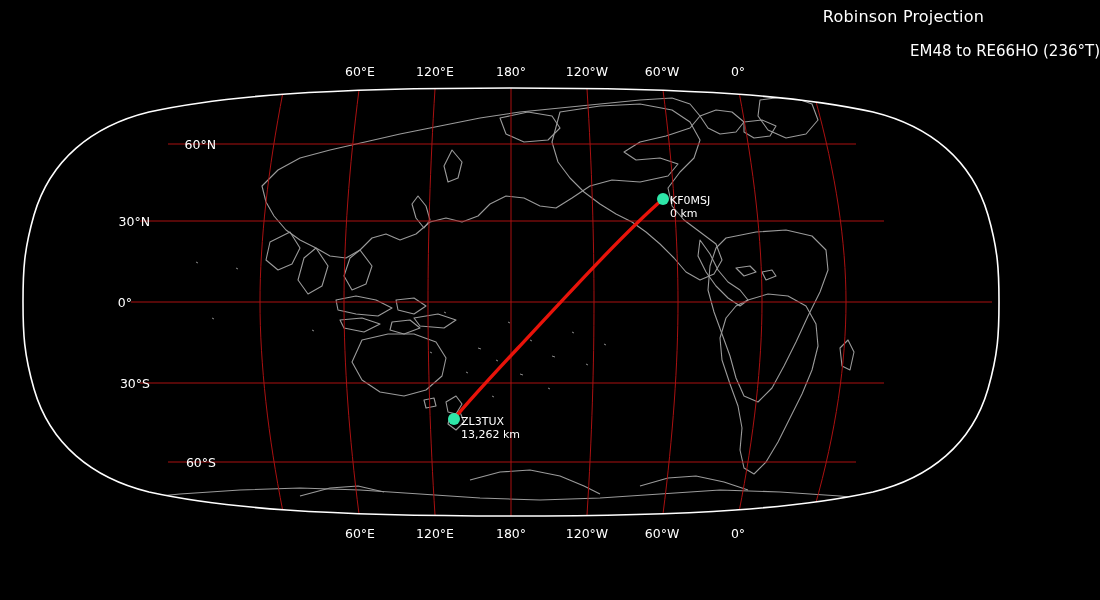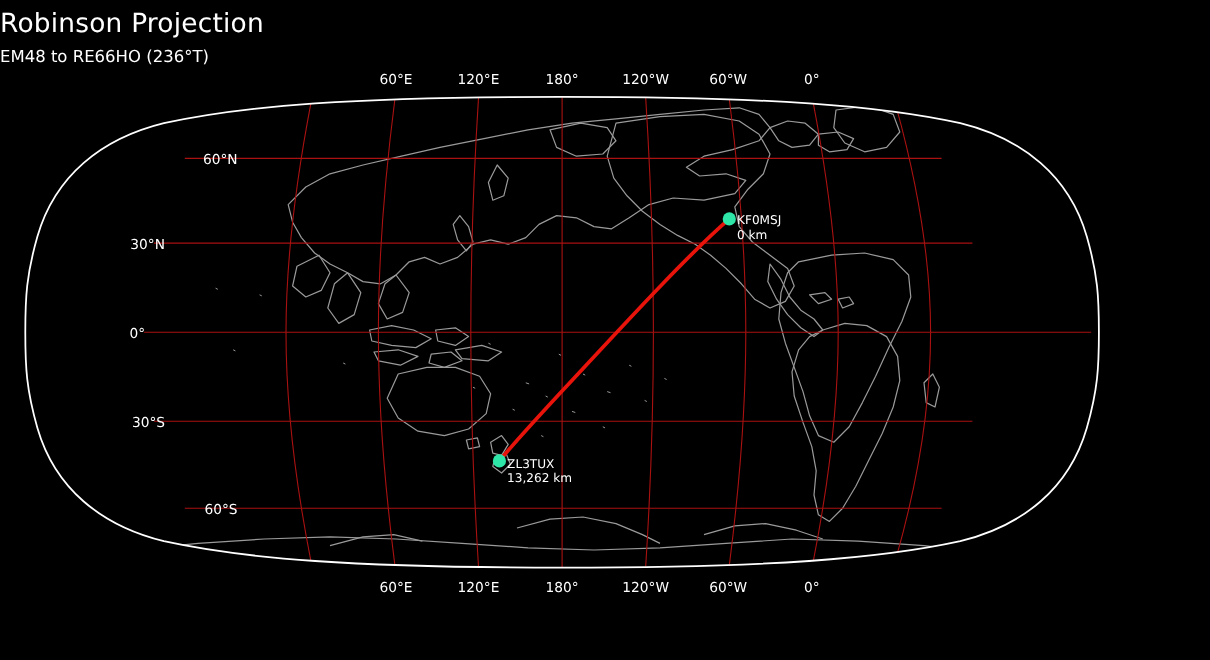--- a/index.html
+++ b/index.html
@@ -1,21 +1,21 @@
 <!DOCTYPE html>
 <html><head>
 <meta charset="utf-8">
 <style>
   html,body{margin:0;padding:0;background:#000;}
   body{width:1100px;height:600px;overflow:hidden;
        font-family:"DejaVu Sans","Liberation Sans",sans-serif;}
   #stage{position:relative;width:1100px;height:600px;background:#000;}
-  #title{position:absolute;left:0;top:7px;width:984px;text-align:left;
-         color:#fff;font-size:24px;letter-spacing:.2px;}
-  #subtitle{position:absolute;left:0;top:42px;width:1100px;text-align:left;
+  #title{position:absolute;left:0;top:7px;width:984px;text-align:right;
+         color:#fff;font-size:16px;letter-spacing:.2px;}
+  #subtitle{position:absolute;left:0;top:42px;width:1100px;text-align:right;
             color:#fff;font-size:15px;}
   svg{position:absolute;left:0;top:0;}
   .lonlabel,.latlabel{fill:#fff;font-size:12.5px;
         font-family:"DejaVu Sans","Liberation Sans",sans-serif;}
   .lonlabel{text-anchor:middle;}
   .latlabel{text-anchor:end;}
   .marklabel{fill:#fff;font-size:11px;
         font-family:"DejaVu Sans","Liberation Sans",sans-serif;}
 </style>
 </head>

